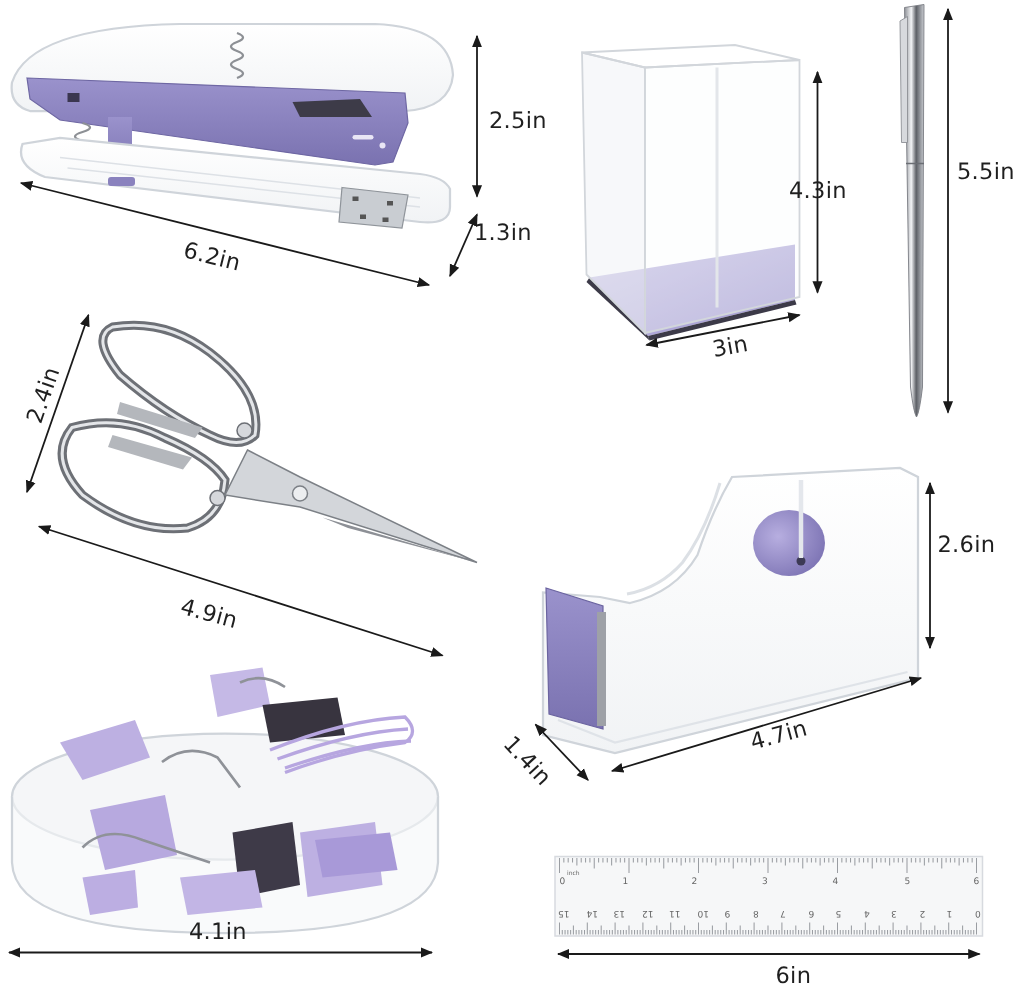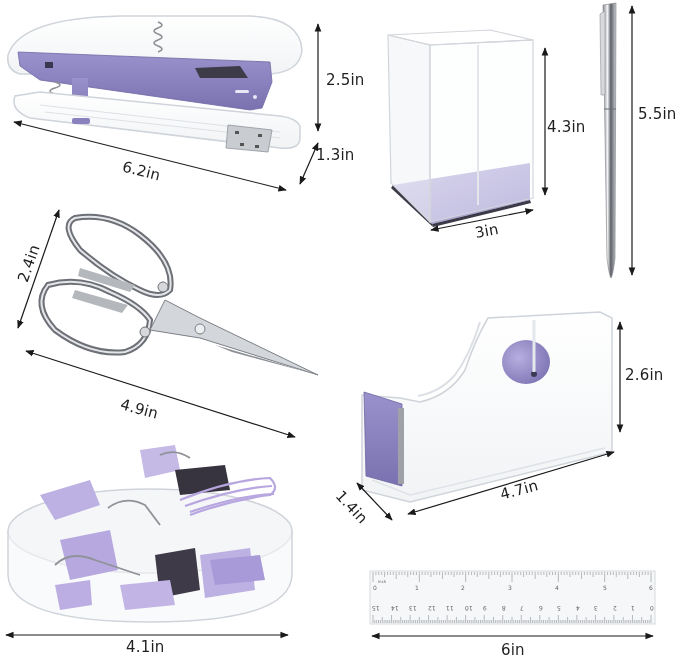--- a/index.html
+++ b/index.html
@@ -427,35 +427,35 @@
           <line x1="651" x2="651" y1="623" y2="615"></line>
         </g>
       <line x1="372" y1="636" x2="653" y2="636" stroke="#1a1a1a" stroke-width="1.2" marker-start="url(#ah)" marker-end="url(#ah)"></line>
     </g>
   </svg>
 
   <div class="label" style="left:326px;top:73px">2.5in</div>
   <div class="label" style="left:316px;top:148px">1.3in</div>
   <div class="label rot" style="left:122px;top:164px;transform:rotate(14deg)">6.2in</div>
 
-  <div class="label" style="left:547px;top:120px">4.3in</div>
+  <div class="label" style="left:526px;top:120px">4.3in</div>
   <div class="label rot" style="left:475px;top:224px;transform:rotate(-10deg)">3in</div>
 
   <div class="label" style="left:638px;top:107px">5.5in</div>
 
   <div class="label rot" style="left:10px;top:256px;transform:rotate(-71deg)">2.4in</div>
   <div class="label rot" style="left:120px;top:402px;transform:rotate(15deg)">4.9in</div>
 
-  <div class="label" style="left:625px;top:368px">2.6in</div>
+  <div class="label" style="left:625px;top:356px">2.6in</div>
   <div class="label rot" style="left:500px;top:483px;transform:rotate(-15deg)">4.7in</div>
   <div class="label rot" style="left:332px;top:500px;transform:rotate(47deg)">1.4in</div>
 
-  <div class="label" style="left:126px;top:640px">4.1in</div>
-
-  <div class="label" style="left:501px;top:643px">6in</div>
+  <div class="label" style="left:126px;top:614px">4.1in</div>
+
+  <div class="label" style="left:517px;top:643px">6in</div>
 
   <div>
     <span class="ruler-num" style="left:373px;top:585px">0</span>
     <span class="ruler-num" style="left:415px;top:585px">1</span>
     <span class="ruler-num" style="left:461px;top:585px">2</span>
     <span class="ruler-num" style="left:508px;top:585px">3</span>
     <span class="ruler-num" style="left:555px;top:585px">4</span>
     <span class="ruler-num" style="left:603px;top:585px">5</span>
     <span class="ruler-num" style="left:649px;top:585px">6</span>
     <span class="ruler-num" style="left:378px;top:580px;font-size:4px">inch</span>

